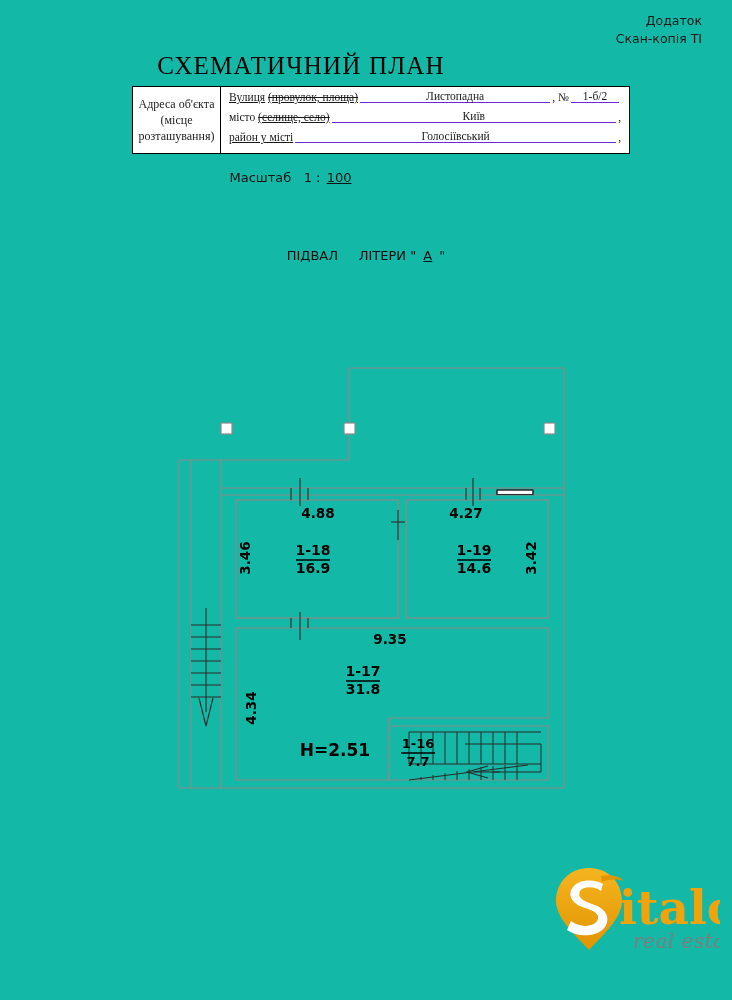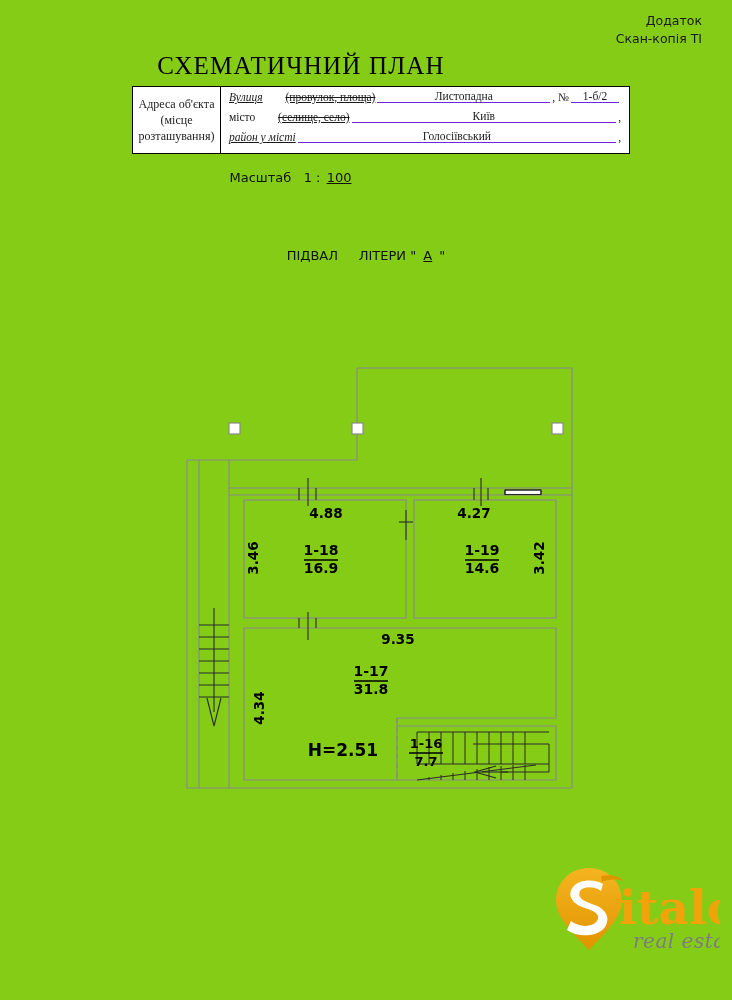--- a/index.html
+++ b/index.html
@@ -1,21 +1,21 @@
 <!DOCTYPE html>
 <html><head>
 <meta charset="utf-8">
 <title>Схематичний план</title>
 <style>
   html,body{margin:0;padding:0;background:#ffffff;}
   body{
     width:732px;height:1000px;position:relative;overflow:hidden;
     font-family:"Liberation Sans", sans-serif;color:#111;
   }
-  .page{position:absolute;inset:0;background:#84cc16;}
+  .page{position:absolute;inset:0;background:#14b8a6;}
 
   
   .doc-header{
     position:absolute;top:12px;right:30px;text-align:right;
     font-family:"DejaVu Sans", sans-serif;font-size:12.5px;line-height:1.45;color:#1a1a1a;
   }
 
   .doc-title{
     position:absolute;top:52px;left:0;width:602px;text-align:center;
     font-family:"Liberation Serif", serif;font-size:25px;letter-spacing:1.2px;color:#000;
@@ -29,43 +29,43 @@
   .addr-label{
     width:88px;border-right:1.3px solid #000;box-sizing:border-box;
     display:flex;flex-direction:column;align-items:center;justify-content:center;
     font-family:"Liberation Serif", serif;font-size:12px;line-height:1.35;text-align:center;color:#222;
   }
   .addr-rows{flex:1;padding:4px 8px 0 8px;box-sizing:border-box;}
   .addr-row{
     display:flex;align-items:baseline;height:20px;
     font-family:"Liberation Serif", serif;font-size:11.5px;color:#1a1a1a;white-space:nowrap;
   }
-  .fixed{text-decoration:underline;font-style:italic;}
-  .strike{text-decoration:line-through underline;margin-left:20px;}
+  .fixed{text-decoration:underline;}
+  .strike{text-decoration:line-through underline;}
   .fill{
     flex:1;border-bottom:1px solid #6d28d9;text-align:center;margin:0 2px;
     font-size:11.5px;position:relative;top:-1px;
   }
   .fill.num{flex:0 0 48px;}
   .tail{font-size:11.5px;}
 
   
   .scale-line{
     position:absolute;top:170px;left:0;width:583px;text-align:center;
     font-family:"DejaVu Sans", sans-serif;font-size:13px;color:#111;
   }
   .scale-line .val{text-decoration:underline;padding:0 2px;}
   .floor-line{
     position:absolute;top:248px;left:0;width:732px;text-align:center;
     font-family:"DejaVu Sans", sans-serif;font-size:13px;color:#111;
   }
   .floor-line .val{text-decoration:underline;padding:0 3px;}
 
   
-  .plan{position:absolute;left:16px;top:340px;width:584px;height:470px;}
+  .plan{position:absolute;left:8px;top:340px;width:584px;height:470px;}
   .plan svg{display:block;}
 
   
   .logo{position:absolute;left:545px;top:862px;width:175px;height:105px;}
   .logo svg{display:block;}
 </style>
 </head>
 <body>
 
 <div class="page">

